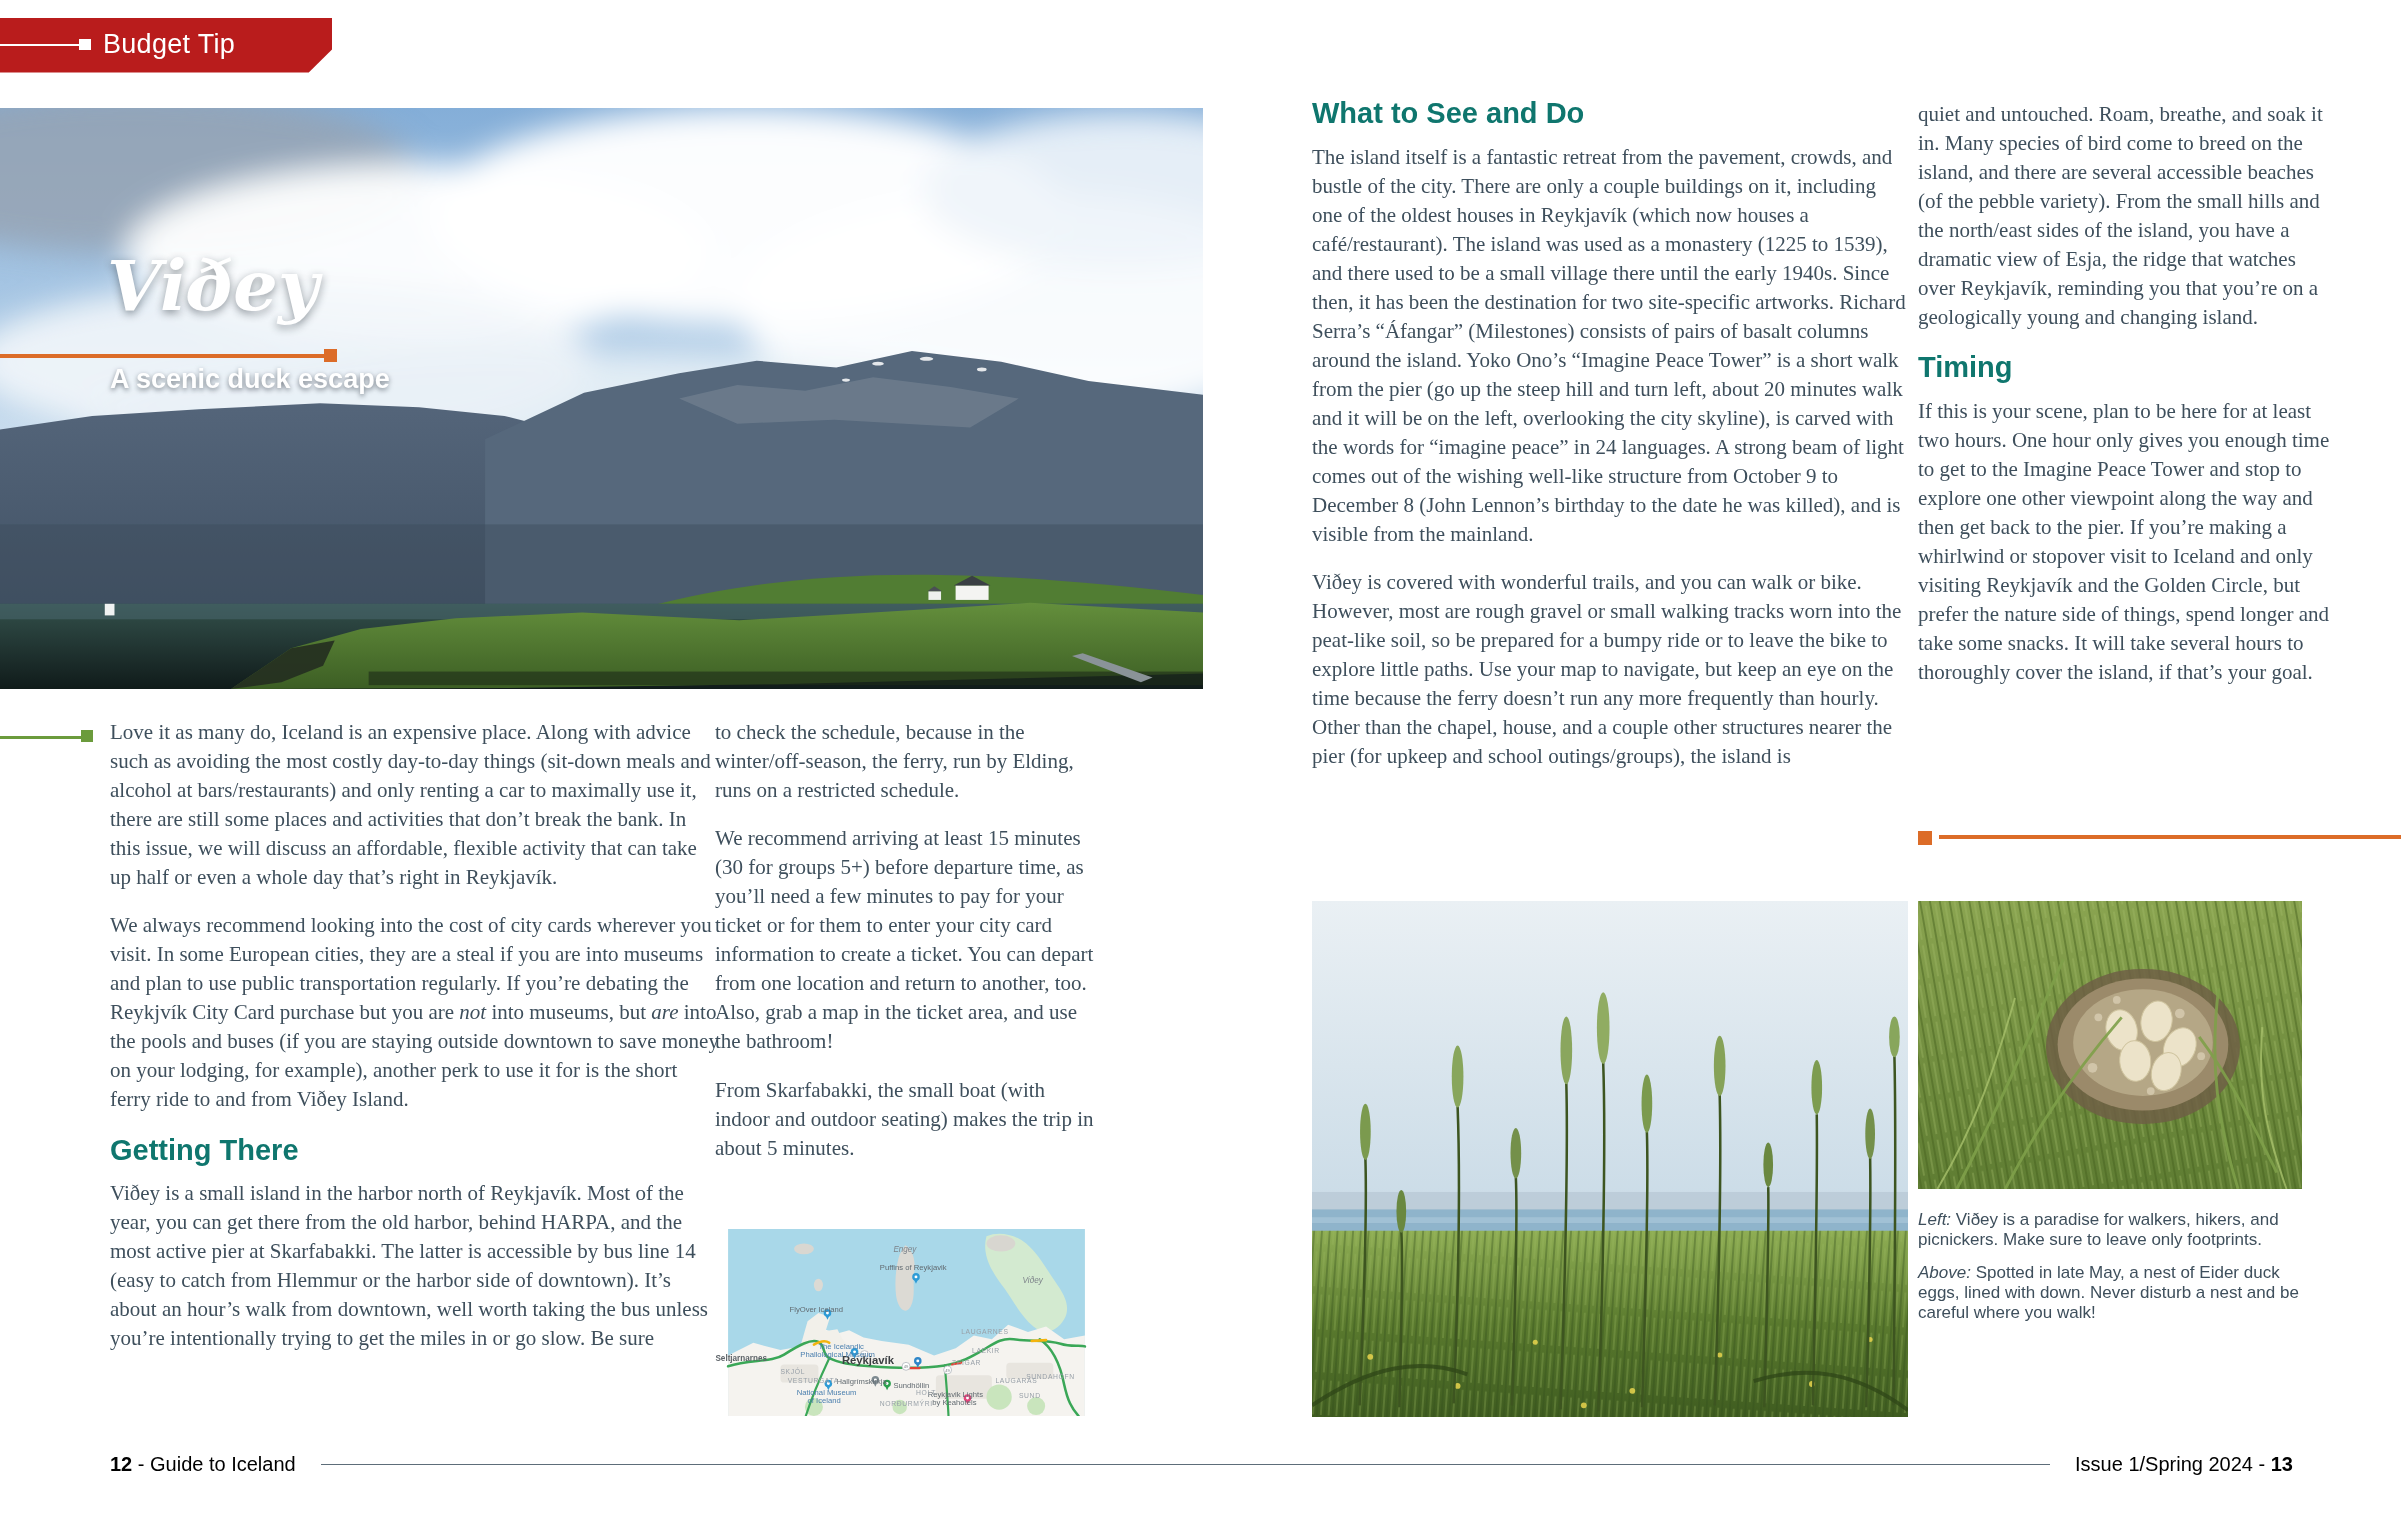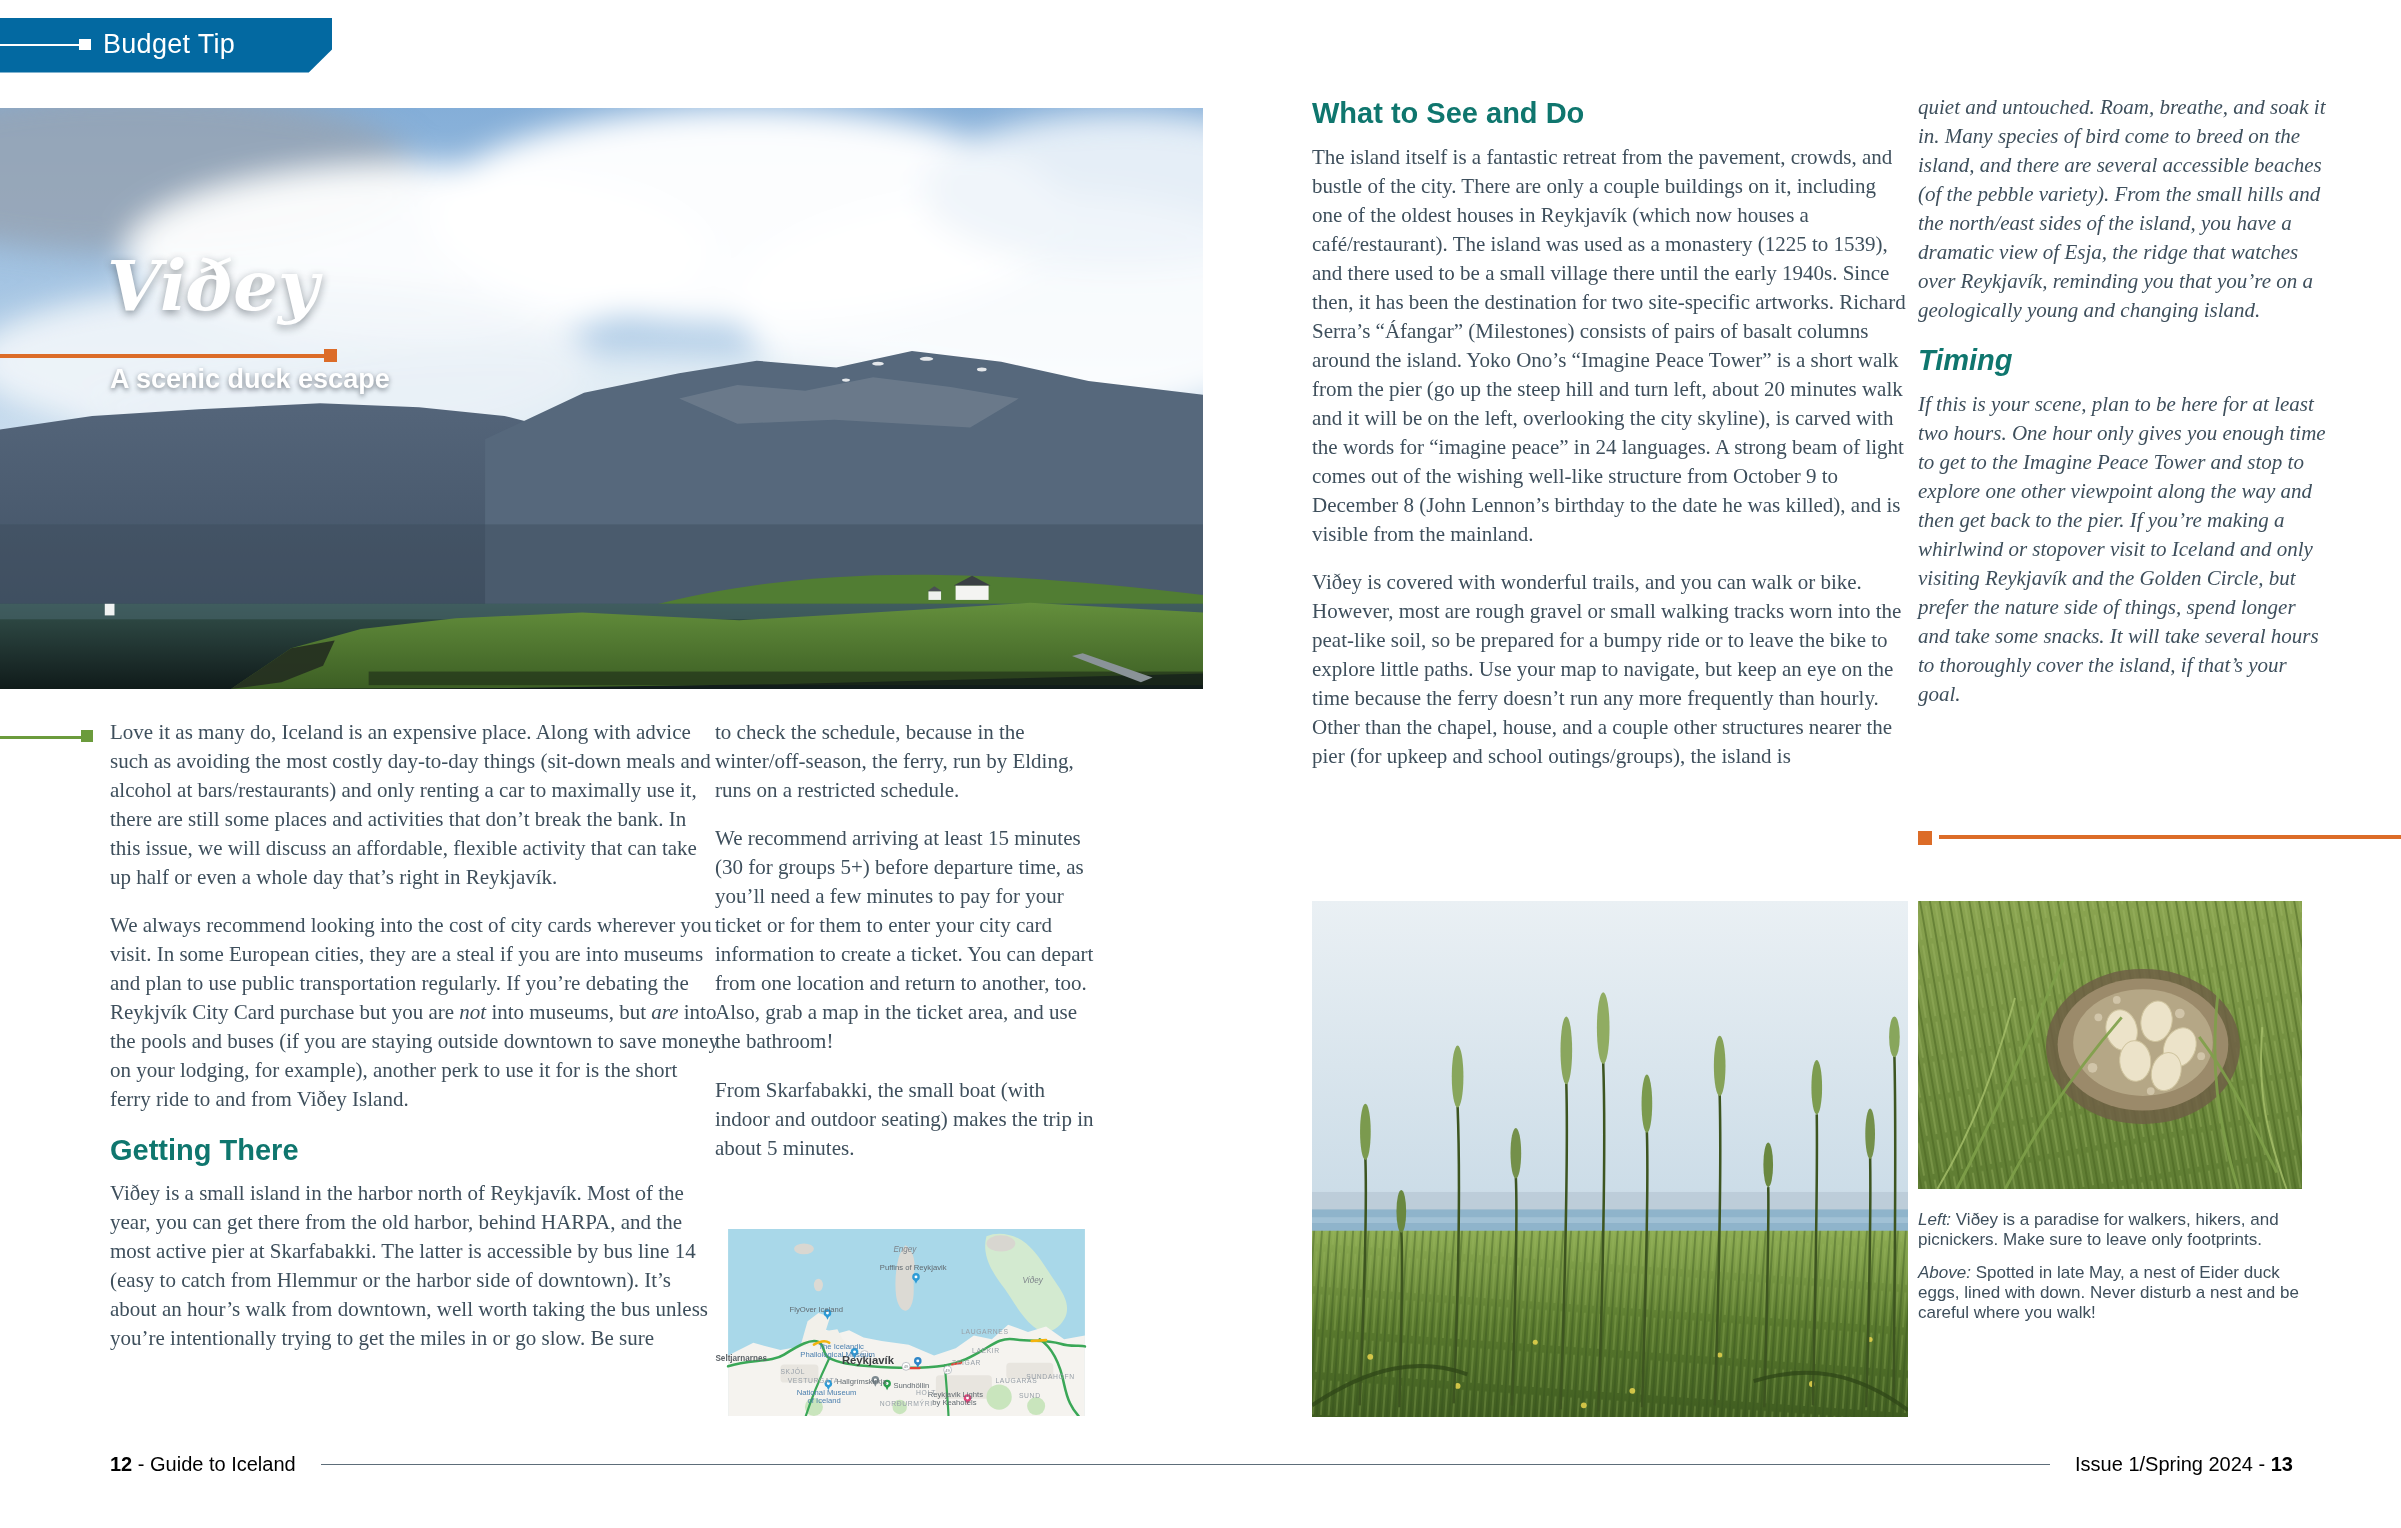--- a/index.html
+++ b/index.html
@@ -1,21 +1,21 @@
 <!DOCTYPE html>
 <html><head>
 <meta charset="utf-8">
 <style>
   html,body{margin:0;padding:0;}
   body{
     width:2402px;height:1528px;position:relative;background:#ffffff;
     font-family:"Liberation Sans",sans-serif;overflow:hidden;
   }
   
-  .banner{position:absolute;left:0;top:17.5px;width:332px;height:55px;background:#0369a1;
+  .banner{position:absolute;left:0;top:17.5px;width:332px;height:55px;background:#b91c1c;
     clip-path:polygon(0 0,100% 0,100% 58%,93% 100%,0 100%);}
   .banner-line{position:absolute;left:0;top:26px;width:82px;height:2.9px;background:#fff;}
   .banner-sq{position:absolute;left:79px;top:21.3px;width:11.6px;height:11.6px;background:#fff;}
   .banner-label{position:absolute;left:103px;top:0;height:55px;line-height:52px;color:#fff;
     font-size:27px;letter-spacing:0.3px;}
   
   .hero{position:absolute;left:0;top:108px;width:1203px;height:581px;}
   .hero svg{display:block;width:100%;height:100%;}
   .hero-title{position:absolute;left:107px;top:136px;font-family:"DejaVu Serif",serif;
     font-style:italic;font-weight:bold;font-size:70px;color:#fff;
@@ -26,21 +26,21 @@
     text-shadow:0 1.9px 5.8px rgba(20,30,40,.55);}
   
   .col{position:absolute;color:#3E4F5C;}
   .col p{font-family:"Liberation Serif",serif;font-size:21px;line-height:29px;margin:0 0 19.4px 0;}
   .col h2{font-family:"Liberation Sans",sans-serif;font-size:29px;font-weight:bold;
     color:#0f766e;margin:5.8px 0 12.6px 0;}
   .col1{left:110px;top:718px;width:611px;}
   .col2{left:715px;top:718px;width:380px;}
   .col3{left:1312px;top:97px;width:596px;}
   .col3 h2{margin-top:0;}
-  .col4{left:1918px;top:93px;width:413px;font-style:italic;}
+  .col4{left:1918px;top:100px;width:413px;}
   
   .green-rule{position:absolute;left:0;top:736px;width:83px;height:2.9px;background:#6B9B3C;}
   .green-sq{position:absolute;left:81px;top:730px;width:11.6px;height:11.6px;background:#6B9B3C;}
   .orange-rule{position:absolute;left:1939px;top:835px;right:0;height:3.9px;background:#DC6C28;}
   .orange-sq{position:absolute;left:1918px;top:831px;width:13.6px;height:13.6px;background:#DC6C28;}
   
   .map-img{position:absolute;left:715px;top:1229px;width:383px;height:187px;}
   .grass-img{position:absolute;left:1312px;top:901px;width:596px;height:516px;}
   .nest-img{position:absolute;left:1918px;top:901px;width:384px;height:288px;}
   .map-img svg,.grass-img svg,.nest-img svg{display:block;width:100%;height:100%;}

